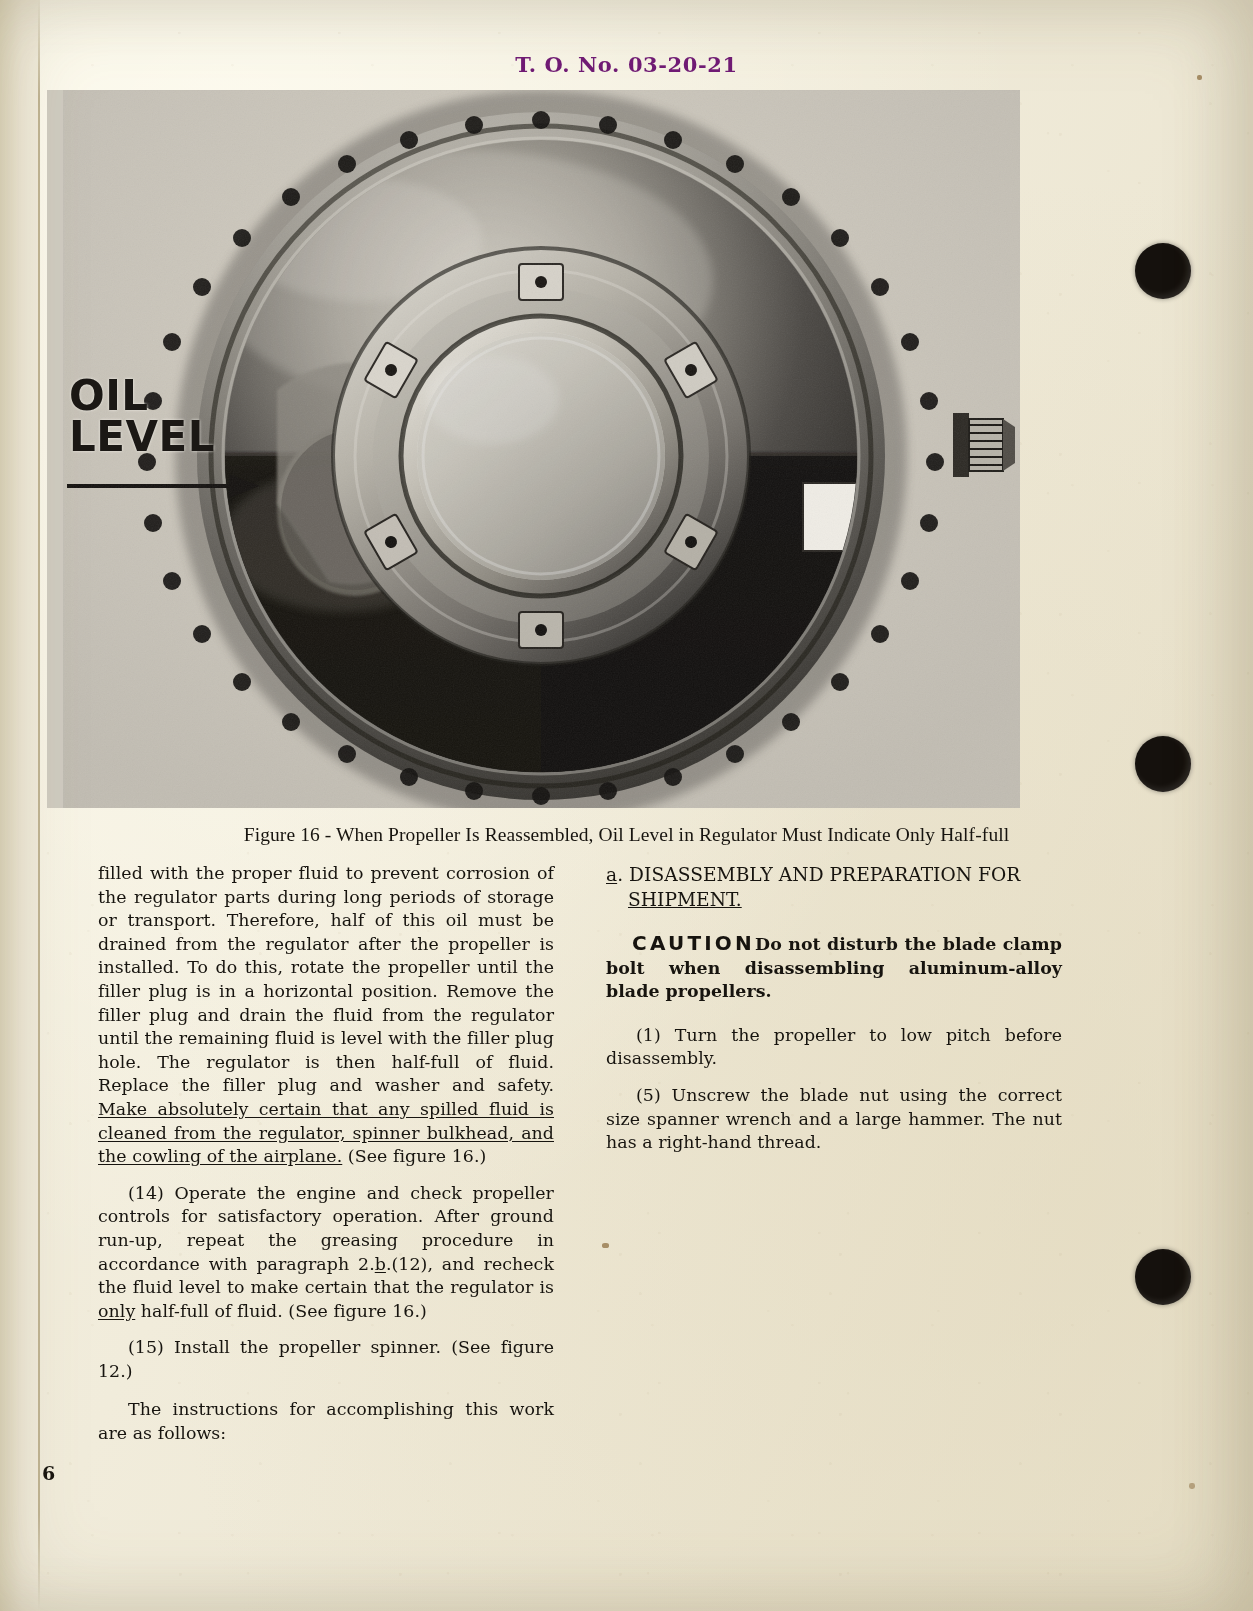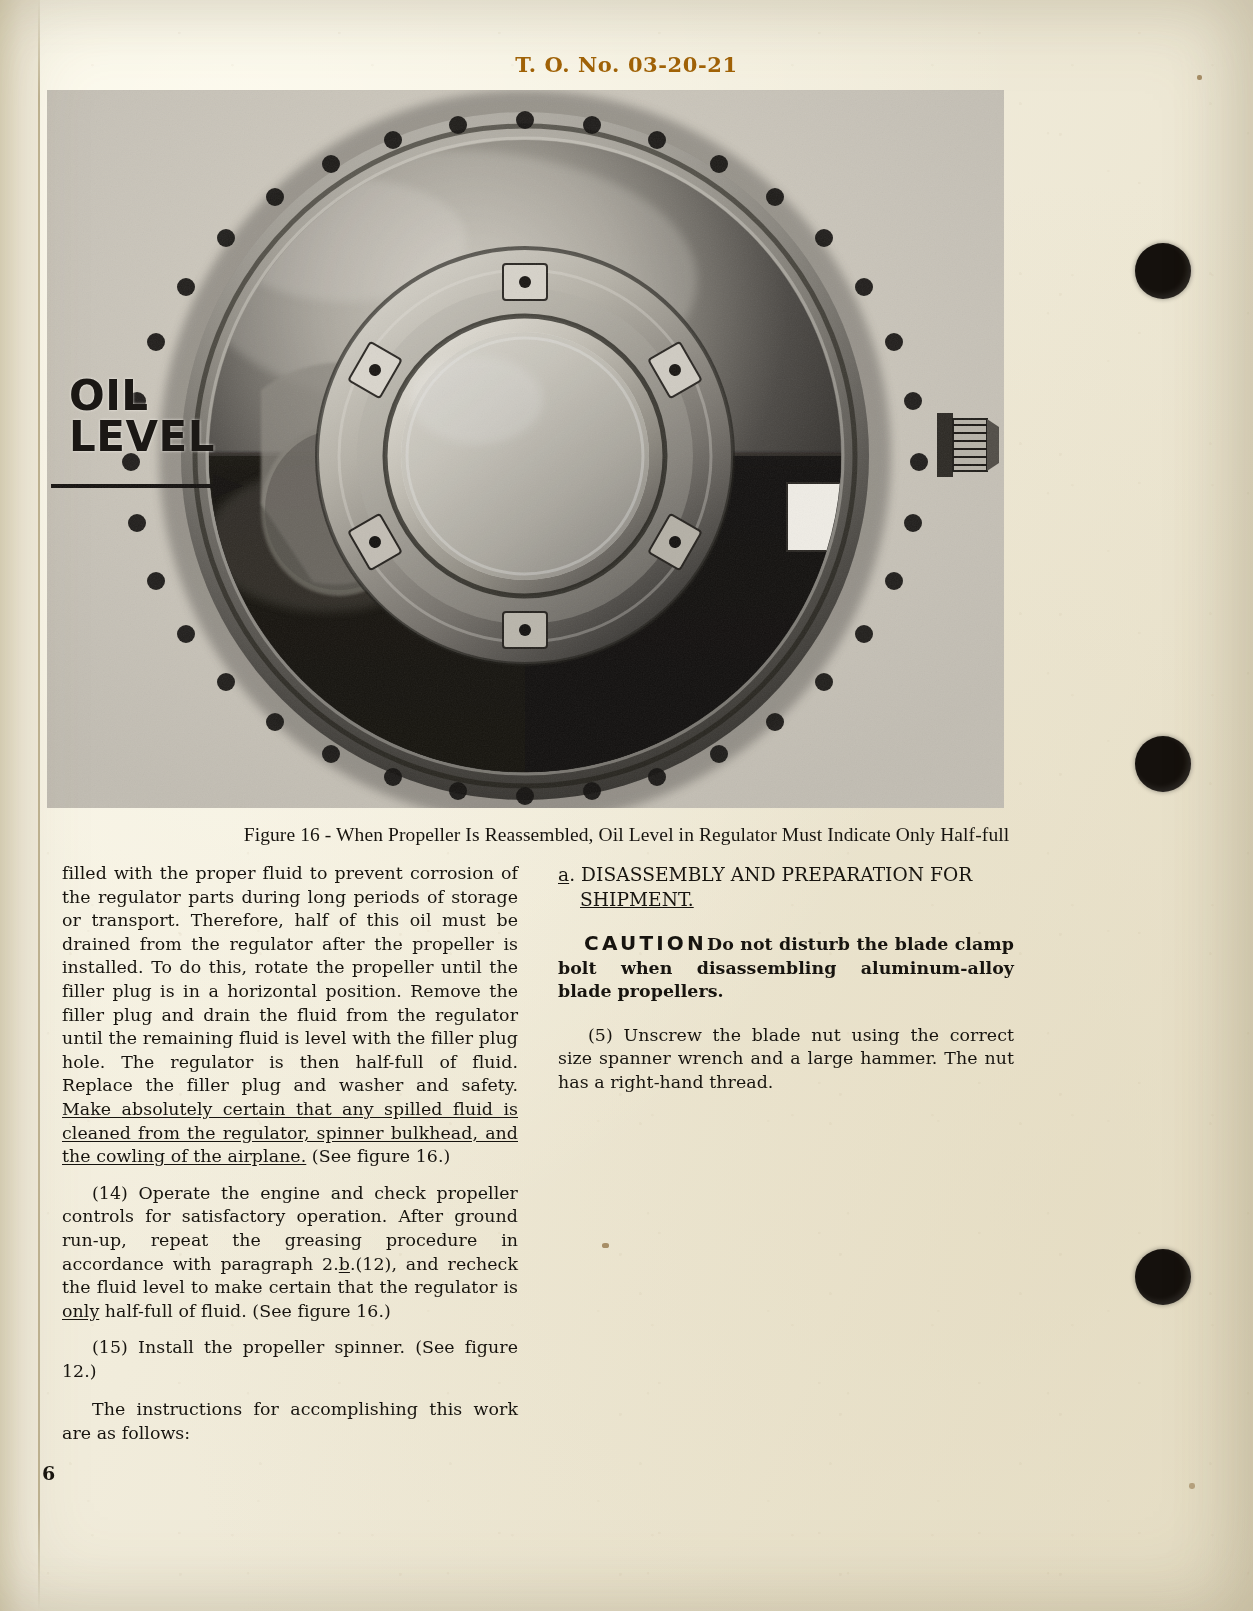--- a/index.html
+++ b/index.html
@@ -69,29 +69,30 @@
 
   
   .running-head {
     position: absolute;
     top: 52px; left: 0; width: 100%;
     text-align: center;
     font-family: "DejaVu Serif", "Liberation Serif", serif;
     font-weight: bold;
     font-size: 21px;
     letter-spacing: 0.6px;
-    color: #a16207;
+    color: #701a75;
   }
   
   .figure-block {
     position: absolute;
     left: 47px; top: 90px;
     width: 957px; height: 718px;
     background: #cfcbc0;
     overflow: hidden;
+    padding-left: 16px;
   }
   .photo-svg { display: block; width: 100%; height: 100%; }
   .oil-label {
     position: absolute;
     left: 22px; top: 285px;
     font-family: "DejaVu Sans", "Liberation Sans", sans-serif;
     font-weight: bold;
     font-size: 42px;
     line-height: 0.98;
     letter-spacing: 0.5px;
@@ -106,21 +107,22 @@
     font-size: 19.5px;
     letter-spacing: 0.1px;
     color: #17140f;
   }
   
   .body {
     position: absolute;
     top: 862px; left: 62px;
     width: 1000px;
     display: flex;
-    gap: 40px;
+    gap: 52px;
+    justify-content: flex-end;
   }
   .col { width: 456px; }
   .col p {
     margin: 0 0 15px 0;
     font-family: "DejaVu Serif", "Liberation Serif", serif;
     font-size: 17.4px;
     line-height: 23.6px;
     text-align: justify;
     letter-spacing: 0.05px;
     color: #17140f;
@@ -412,20 +414,21 @@
 
 
       <p class="indent">The instructions for accomplishing this work are as follows:</p>
     </div>
 
     <div class="col">
       <p class="sub-head"><span class="u">a</span><span>.  DISASSEMBLY AND PREPARATION FOR</span><span class="hang">SHIPMENT.</span></p>
 
       <p class="caution"><span class="caution-word">CAUTION</span><span class="caution-body">Do not disturb the blade clamp bolt when disassembling aluminum-alloy blade propellers.</span></p>
 
+      <p class="indent tight">(1)  Turn the propeller to low pitch before disassembly.</p>
       <p class="indent tight">(5)  Unscrew the blade nut using the correct size spanner wrench and a large hammer.  The nut has a right-hand thread.</p>
     </div>
   </div>
 
   <div class="page-number">6</div>
 
   <div class="stray-mark" style="left:602px; top:1243px; width:7px; height:5px;"></div>
   <div class="stray-mark" style="left:1197px; top:75px; width:5px; height:5px;"></div>
   <div class="stray-mark" style="left:1189px; top:1483px; width:6px; height:6px; opacity:0.5;"></div>
 

